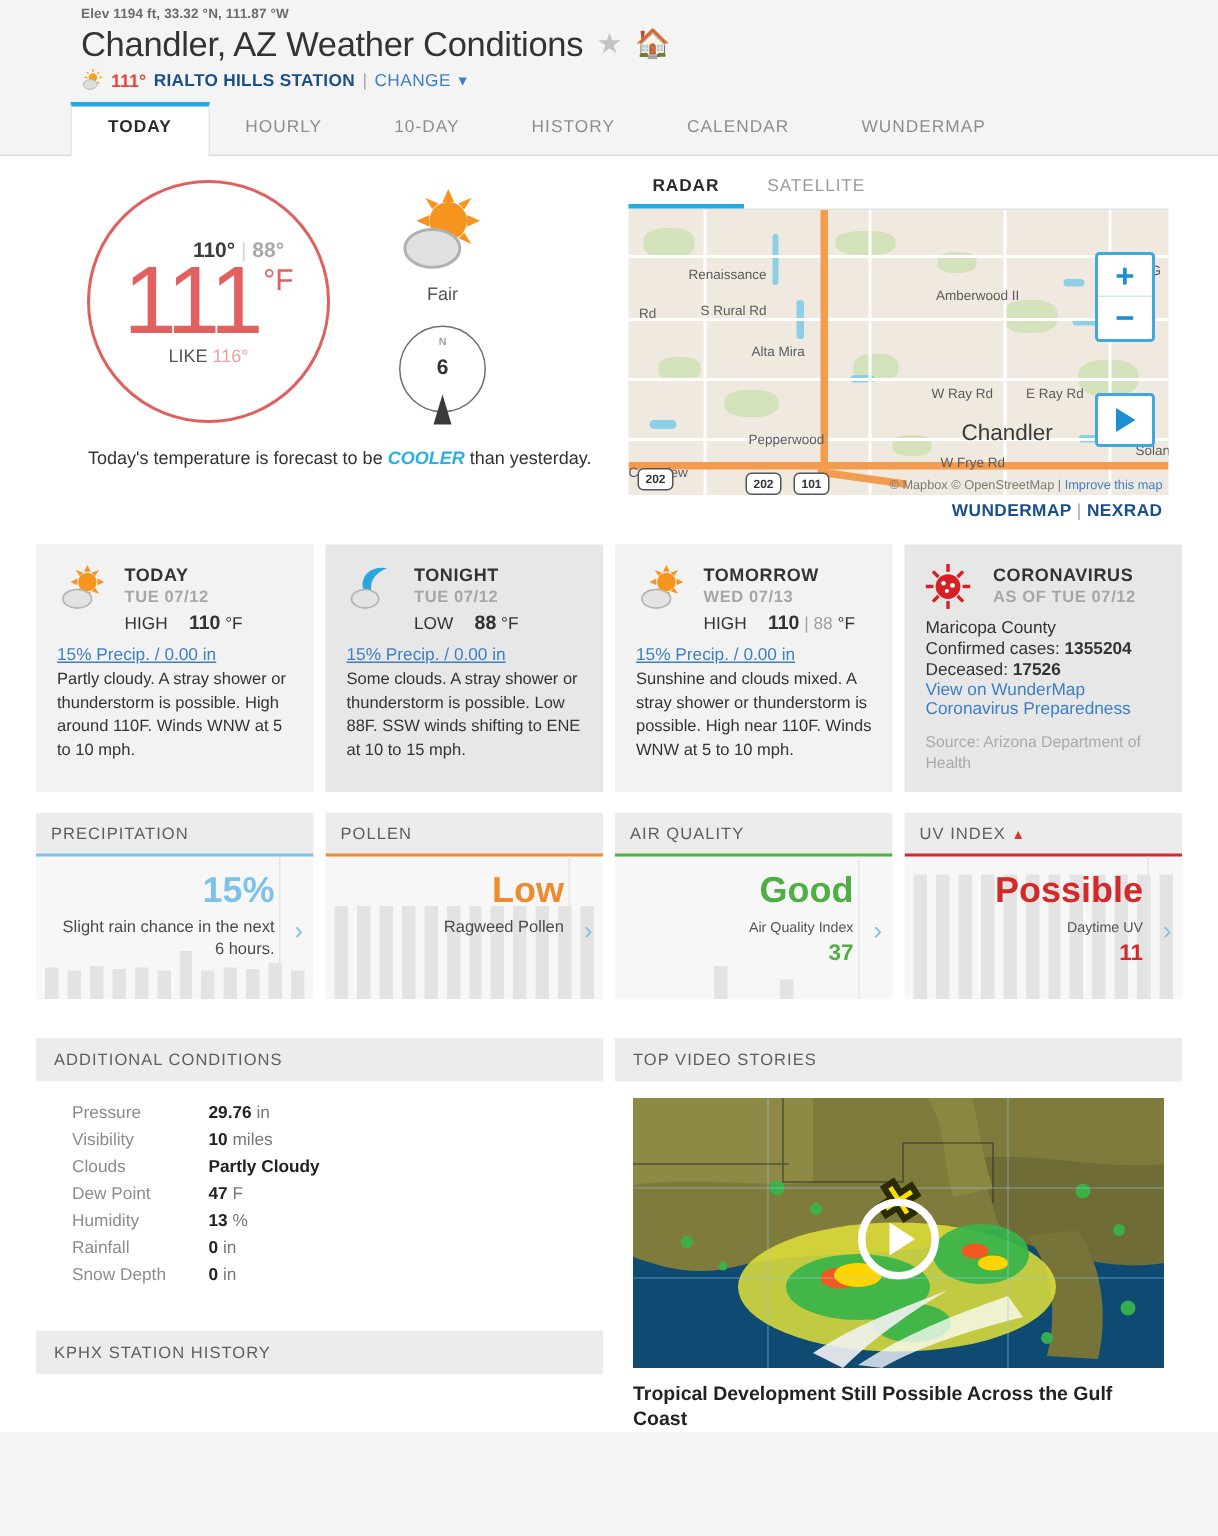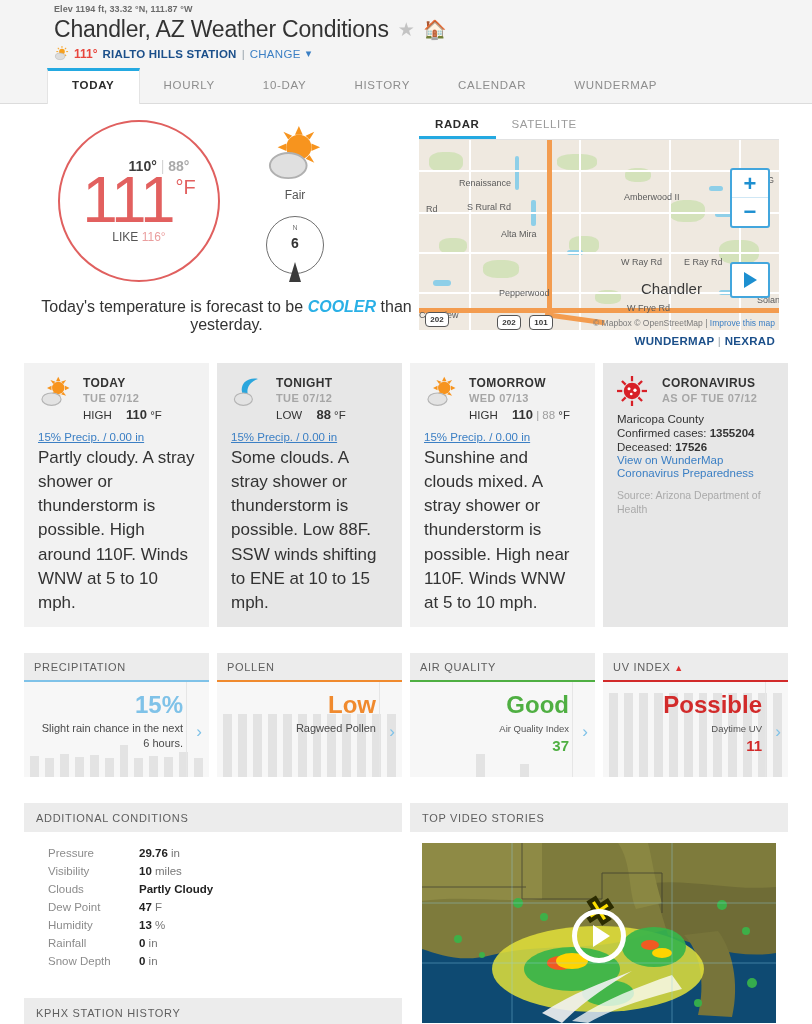--- a/index.html
+++ b/index.html
@@ -63,21 +63,21 @@
   .cond-col { margin-left:44px; text-align:center; padding-top:6px;}
   .cond-label { font-size:12px; color:#555; margin-top:2px;}
   .compass { width:58px; height:58px; border:1px solid #6f6f6f; border-radius:50%;
              margin:14px auto 0; position:relative; }
   .compass .n { font-size:7px; color:#777; position:absolute; top:7px; left:0; right:0; text-align:center;}
   .compass .spd { font-size:14px; font-weight:bold; color:#333; position:absolute; top:18px; left:0; right:0; text-align:center;}
   .compass .needle { position:absolute; bottom:-9px; left:50%; transform:translateX(-50%);
                      width:0;height:0;border-left:6px solid transparent;border-right:6px solid transparent;
                      border-bottom:20px solid #3a3a3a;}
 
-  .forecast-line { font-size:16px; color:#333; text-align:center; margin:16px 0 0 0; padding-left:10px;}
+  .forecast-line { font-size:12px; color:#333; text-align:center; margin:16px 0 0 0; padding-left:10px;}
   .forecast-line .cooler { color:#2ab0e6; font-weight:bold; font-style:italic; }
 
   
   .map-tabs { display:flex; background:#fff; border-bottom:1px solid #e2e2e2;}
   .map-tab { font-size:11.5px; letter-spacing:.6px; padding:12px 16px 9px; color:#9b9b9b;}
   .map-tab.active { color:#2b2b2b; font-weight:bold; border-bottom:3px solid #24a9e1; padding-bottom:6px;}
   .map-box { position:relative; height:190px; overflow:hidden; background:#efe9e0;}
   .map-lbl { position:absolute; font-size:9px; color:#5b5b5b; white-space:nowrap; }
   .map-lbl.big { font-size:15px; color:#3a3a3a; }
   .road-v { position:absolute; background:#f39c4f; }
@@ -104,28 +104,28 @@
   .fc-card.alt { background:#e7e7e7; }
   .fc-card.plain { background:#f2f2f2; }
   .fc-head { display:flex; align-items:flex-start; gap:9px;}
   .fc-ico { width:36px; height:34px; flex:none; position:relative;}
   .fc-when { font-size:12px; font-weight:bold; color:#333; letter-spacing:.4px;}
   .fc-date { font-size:11px; color:#a6a6a6; font-weight:bold; letter-spacing:.4px; margin-top:2px;}
   .fc-hl { font-size:11.5px; color:#333; margin-top:3px;}
   .fc-hl b { font-size:13px;margin-left:11px; }
   .fc-hl .dim { color:#a0a0a0; }
   .fc-precip { font-size:11.5px; color:#3b7fc4; text-decoration:underline; margin-top:9px;}
-  .fc-text { font-size:17px; color:#333; line-height:1.42; margin-top:3px;}
+  .fc-text { font-size:11px; color:#333; line-height:1.42; margin-top:3px;}
   .cv-county { font-size:11.5px; color:#333; margin-top:3px;}
   .cv-line { font-size:11.5px; color:#333; margin-top:2px;}
   .cv-link { font-size:11.5px; color:#3b7fc4; margin-top:1px;}
   .cv-src { font-size:10.5px; color:#aaa; margin-top:9px; line-height:1.35;}
 
   
-  .mc-row { display:flex; padding:0 24px; margin-top:26px; gap:8px; }
+  .mc-row { display:flex; padding:0 24px; margin-top:14px; gap:8px; }
   .mc { width:187px; background:#f7f7f7; position:relative; overflow:hidden; }
   .mc-title { background:#ececec; font-size:11px; letter-spacing:.7px; color:#5e5e5e; padding:8px 10px 7px;}
   .mc-rule { height:2px; }
   .mc-body { height:95px; position:relative; }
   .mc-bars { position:absolute; inset:0; display:flex; align-items:flex-end; gap:6px; padding:0 6px;}
   .mc-bars span { flex:1; background:#e3e3e3; }
   .mc-inner { position:absolute; inset:0; padding:10px 26px 0 10px; text-align:right;}
   .mc-val { font-size:24px; font-weight:bold; line-height:1.1;}
   .mc-sub { font-size:11px; color:#4a4a4a; line-height:1.38; margin-top:3px;}
   .mc-sub small { font-size:9.5px; color:#555; }

